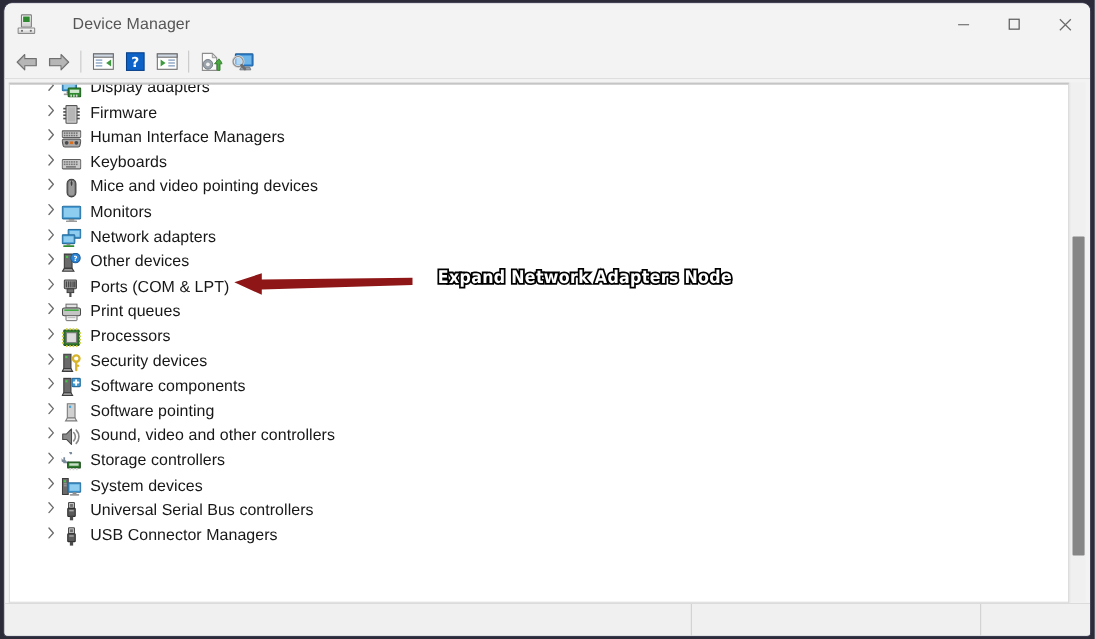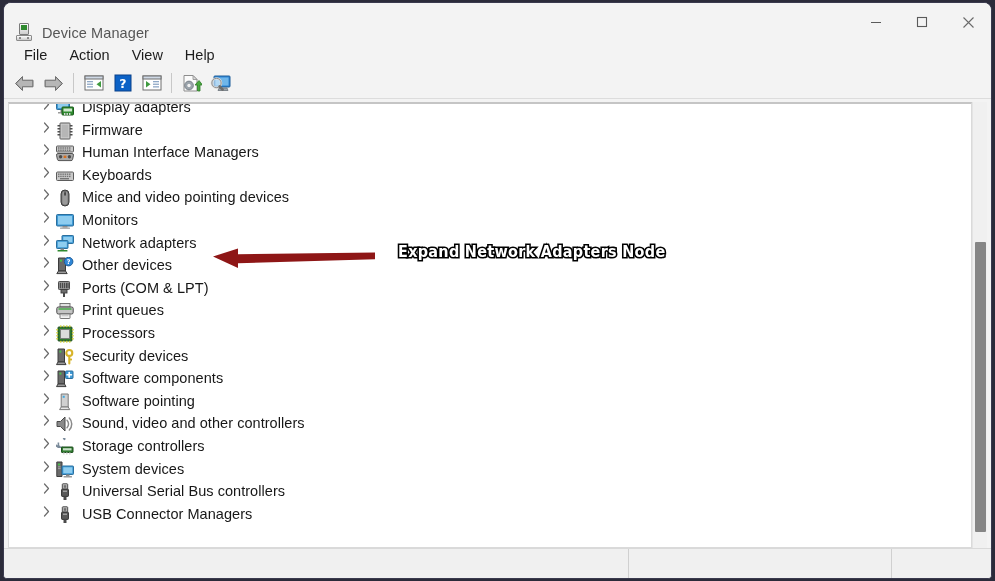--- a/index.html
+++ b/index.html
@@ -25,23 +25,24 @@
     overflow: hidden;
     display: flex;
     flex-direction: column;
   }
 
   
   #titlebar {
     height: 38px;
     background: #f3f3f3;
     display: flex;
-    align-items: flex-end;
+    align-items: center;
     flex: 0 0 auto;
     position: relative;
+    gap: 24px;
   }
   #app-icon {
     width: 18px; height: 18px;
     margin-left: 11px; margin-right: 9px;
     position: relative;
     flex: 0 0 auto;
   }
   .devicon-base {
     position: absolute; left: 1px; bottom: 0;
     width: 16px; height: 6px;
@@ -260,26 +261,20 @@
           </svg>
       </div>
       <div class="winbtn">
         <svg width="13" height="13" viewBox="0 0 13 13">
             <path d="M1.5 1.5 L11.5 11.5 M11.5 1.5 L1.5 11.5" stroke="#6a6a6a" stroke-width="1.1" fill="none"></path>
           </svg>
       </div>
     </div>
   </div>
 
-  <div id="menubar">
-    <div class="menu-item">File</div>
-    <div class="menu-item">Action</div>
-    <div class="menu-item">View</div>
-    <div class="menu-item">Help</div>
-  </div>
 
   <div id="toolbar">
 
     <div class="tb-btn">
       <svg width="21" height="17" viewBox="0 0 21 17">
         <path d="M8.5 1.5 L1.5 8.5 L8.5 15.5 L8.5 11.8 L19 11.8 L19 5.2 L8.5 5.2 Z" fill="#9a9a9a" stroke="#6f6f6f" stroke-width="1" stroke-linejoin="round"></path>
         <path d="M8 3.2 L3 8.5 L8 13.8 L8 11 L18 11 L18 6 L8 6 Z" fill="#b6b6b6"></path>
       </svg>
     </div>
 

